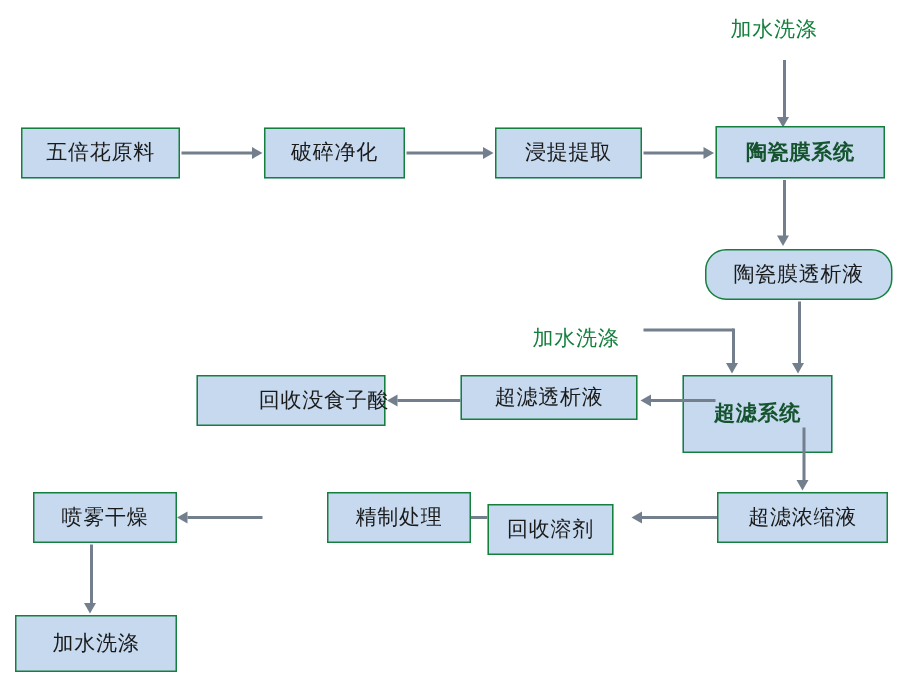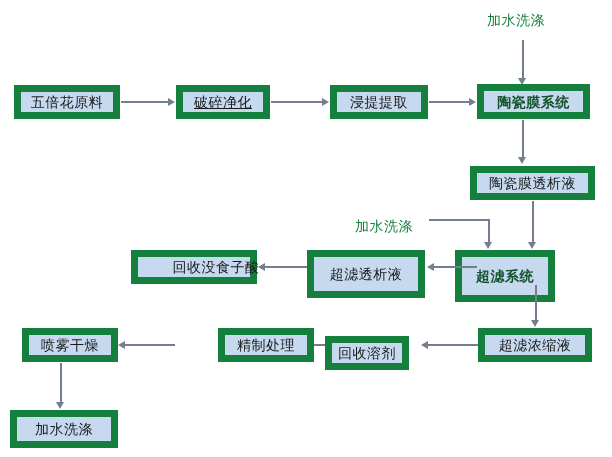--- a/index.html
+++ b/index.html
@@ -12,21 +12,21 @@
     width: 612px;
     height: 457px;
     background: #ffffff;
     font-family: "DejaVu Sans", "Liberation Sans", sans-serif;
     overflow: hidden;
   }
   .node {
     position: absolute;
     box-sizing: border-box;
     background: #c6d9ef;
-    border: 7px solid #15803d;
+    border: 1px solid #15803d;
     display: flex;
     align-items: center;
     justify-content: center;
     font-size: 14px;
     color: #1a1a1a;
     letter-spacing: 0.5px;
     white-space: nowrap;
     line-height: 1;
   }
   .node.highlight {
@@ -79,51 +79,51 @@
 
   <div class="label" style="left:487px; top:13px;">加水洗涤</div>
   <div class="vline" style="left:522px; top:40px; height:40px;"></div>
   <div class="arrow-down" style="left:518px; top:78px;"></div>
 
   <div class="node" style="left:14px; top:85px; width:106px; height:34px;">五倍花原料</div>
 
   <div class="hline" style="left:121px; top:101px; width:48px;"></div>
   <div class="arrow-right" style="left:168px; top:98px;"></div>
 
-  <div class="node" style="left:176px; top:85px; width:94px; height:34px;text-decoration:underline;">破碎净化</div>
+  <div class="node" style="left:176px; top:85px; width:94px; height:34px;">破碎净化</div>
 
   <div class="hline" style="left:271px; top:101px; width:51px;"></div>
   <div class="arrow-right" style="left:322px; top:98px;"></div>
 
   <div class="node" style="left:330px; top:85px; width:98px; height:34px;">浸提提取</div>
 
   <div class="hline" style="left:429px; top:101px; width:41px;"></div>
   <div class="arrow-right" style="left:469px; top:98px;"></div>
 
   <div class="node highlight" style="left:477px; top:84px; width:113px; height:35px;">陶瓷膜系统</div>
 
   <div class="vline" style="left:522px; top:120px; height:38px;"></div>
   <div class="arrow-down" style="left:518px; top:157px;"></div>
 
-  <div class="node" style="left:470px; top:166px; width:125px; height:34px;">陶瓷膜透析液</div>
+  <div class="node" style="left:470px; top:166px; width:125px; height:34px;border-radius:14px;">陶瓷膜透析液</div>
 
   <div class="vline" style="left:532px; top:201px; height:42px;"></div>
   <div class="arrow-down" style="left:528px; top:242px;"></div>
 
   <div class="label" style="left:355px; top:219px;">加水洗涤</div>
   <div class="hline" style="left:429px; top:219px; width:60px;"></div>
   <div class="vline" style="left:488px; top:219px; height:24px;"></div>
   <div class="arrow-down" style="left:484px; top:242px;"></div>
 
   <div class="node highlight" style="left:455px; top:250px; width:100px; height:52px;">超滤系统</div>
 
   <div class="hline" style="left:434px; top:266px; width:43px;"></div>
   <div class="arrow-left" style="left:427px; top:263px;"></div>
 
-  <div class="node" style="left:307px; top:250px; width:118px; height:48px;">超滤透析液</div>
+  <div class="node" style="left:307px; top:250px; width:118px; height:30px;">超滤透析液</div>
 
   <div class="hline" style="left:265px; top:266px; width:42px;"></div>
   <div class="arrow-left" style="left:258px; top:263px;"></div>
 
   <div class="node" style="left:131px; top:250px; width:126px; height:34px;padding-left:44px;">回收没食子酸</div>
 
   <div class="vline" style="left:535px; top:285px; height:36px;"></div>
   <div class="arrow-down" style="left:531px; top:320px;"></div>
 
   <div class="node" style="left:478px; top:328px; width:114px; height:34px;">超滤浓缩液</div>

